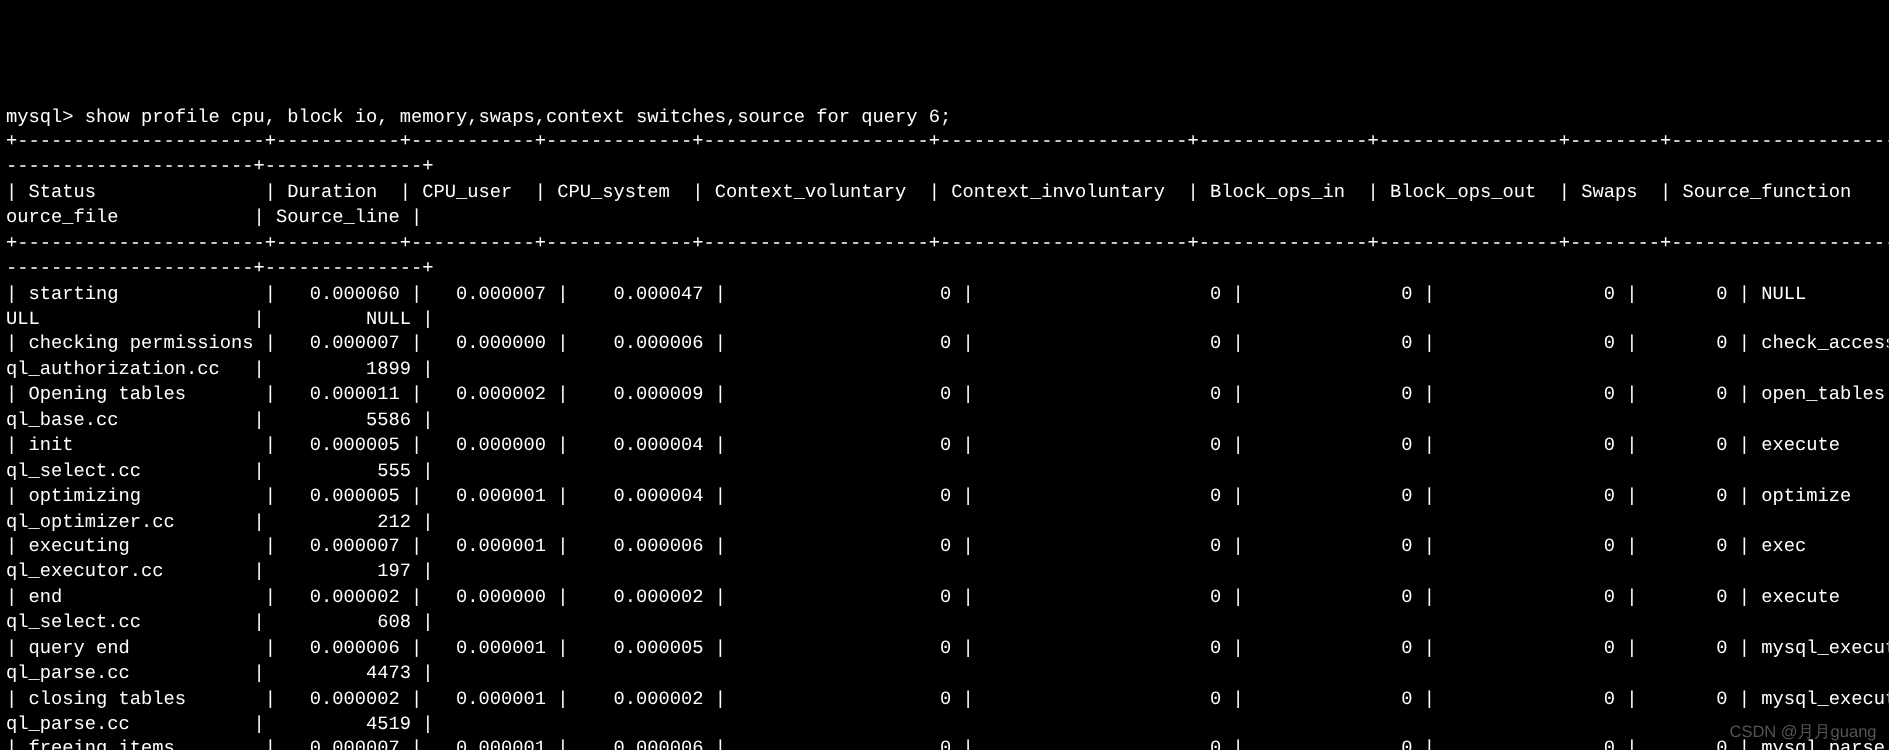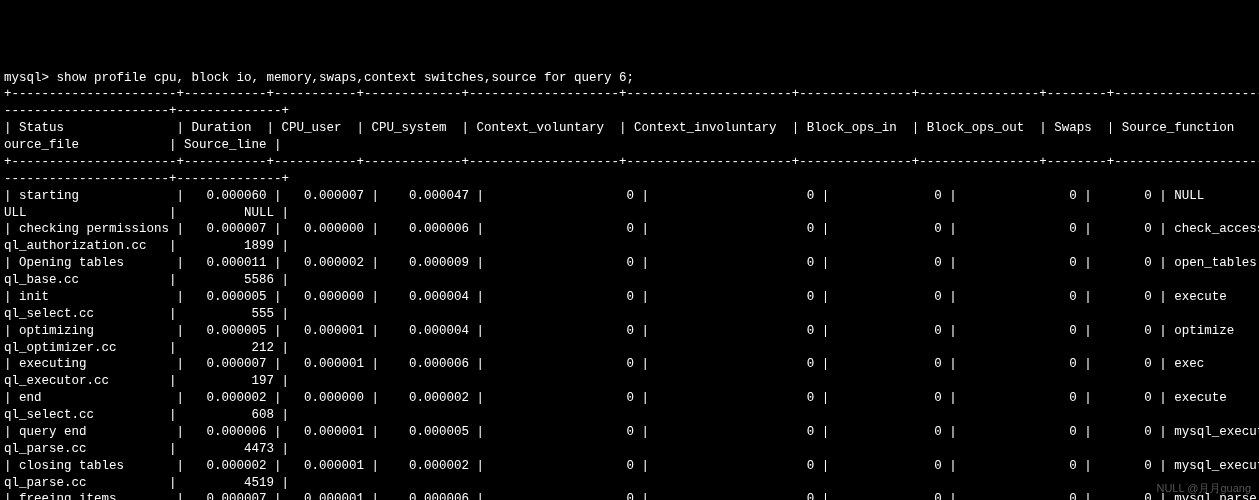--- a/index.html
+++ b/index.html
@@ -56,16 +56,16 @@
 | closing tables       |   0.000002 |   0.000001 |    0.000002 |                   0 |                     0 |              0 |               0 |       0 | mysql_execute_command  | s
 ql_parse.cc           |         4519 |
 | freeing items        |   0.000007 |   0.000001 |    0.000006 |                   0 |                     0 |              0 |               0 |       0 | mysql_parse            | s
 ql_parse.cc           |         5148 |
 | cleaning up          |   0.000009 |   0.000001 |    0.000009 |                   0 |                     0 |              0 |               0 |       0 | dispatch_command       | s
 ql_parse.cc           |         2108 |
 +----------------------+-----------+-----------+-------------+--------------------+----------------------+---------------+----------------+--------+------------------------+---+-
 ----------------------+--------------+
 11 rows in set, 1 warning (0.00 sec)
 </div>
-<div class="watermark">NULL @月月guang</div>
+<div class="watermark">CSDN @月月guang</div>
 
 
 
 
 </body></html>

